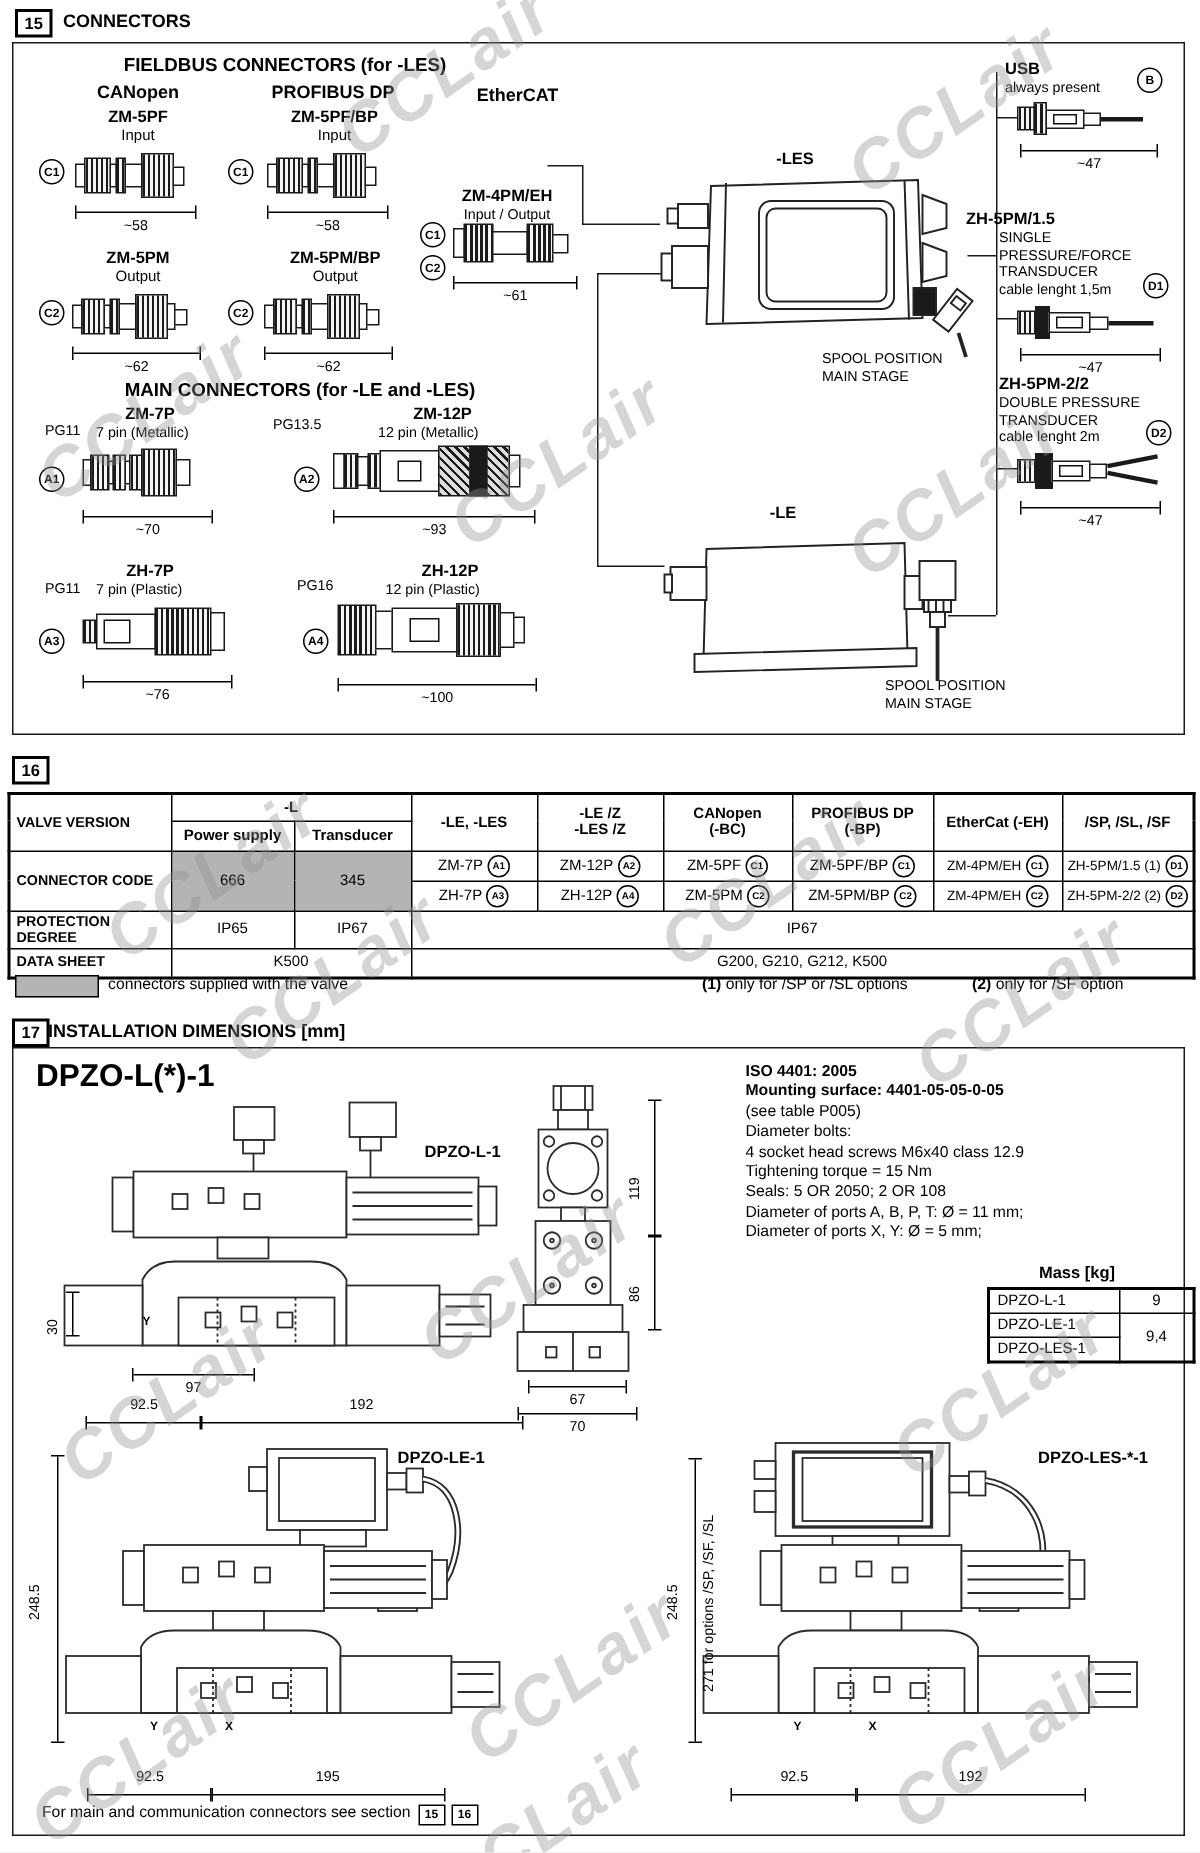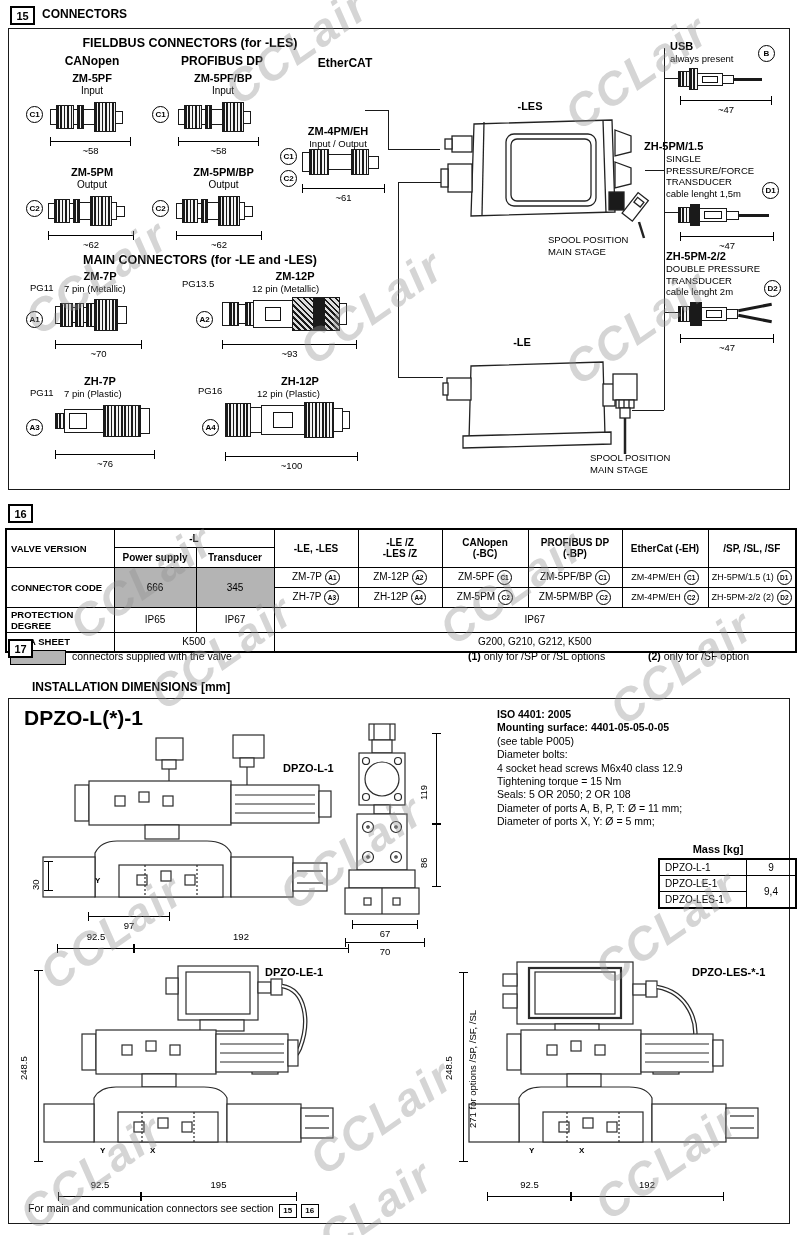--- a/index.html
+++ b/index.html
@@ -403,21 +403,21 @@
       <td class="t11" colspan="6">G200, G210, G212, K500</td>
     </tr>
   </tbody>
     </table>
 
   <div class="swatch" style="left:10px;top:650px"></div>
   <div class="abs t105" style="left:72px;top:650px">connectors supplied with the valve</div>
   <div class="abs t105" style="left:468px;top:650px"><span class="b">(1)</span><span> only for /SP or /SL options</span></div>
   <div class="abs t105" style="left:648px;top:650px"><span class="b">(2)</span><span> only for /SF option</span></div>
 
-  <div class="secnum" style="left:8px;top:639px">17</div>
+  <div class="secnum" style="left:8px;top:679px">17</div>
   <div class="abs b t12" style="left:32px;top:680px">INSTALLATION DIMENSIONS [mm]</div>
 
   <div class="frame" style="left:8px;top:698px;width:780px;height:524px"></div>
   <div class="abs b" style="left:24px;top:706px;font-size:21px">DPZO-L(*)-1</div>
 
   <div class="abs" style="left:497px;top:708px;width:290px;font-size:10.5px;line-height:13.4px">
     <div class="b">ISO 4401: 2005</div>
     <div class="b">Mounting surface: 4401-05-05-0-05</div>
     <div>(see table P005)</div>
     <div>Diameter bolts:</div>

